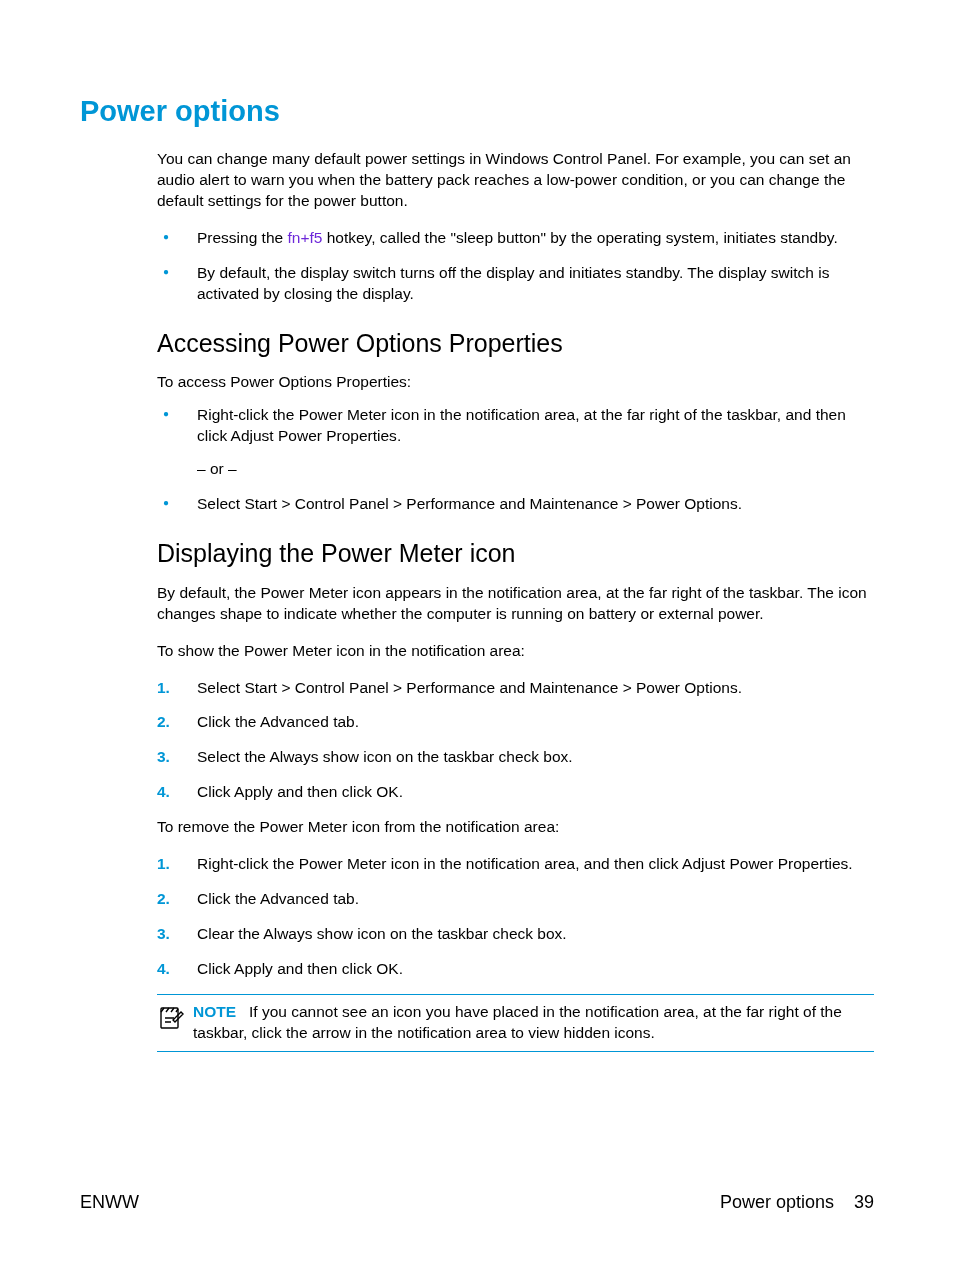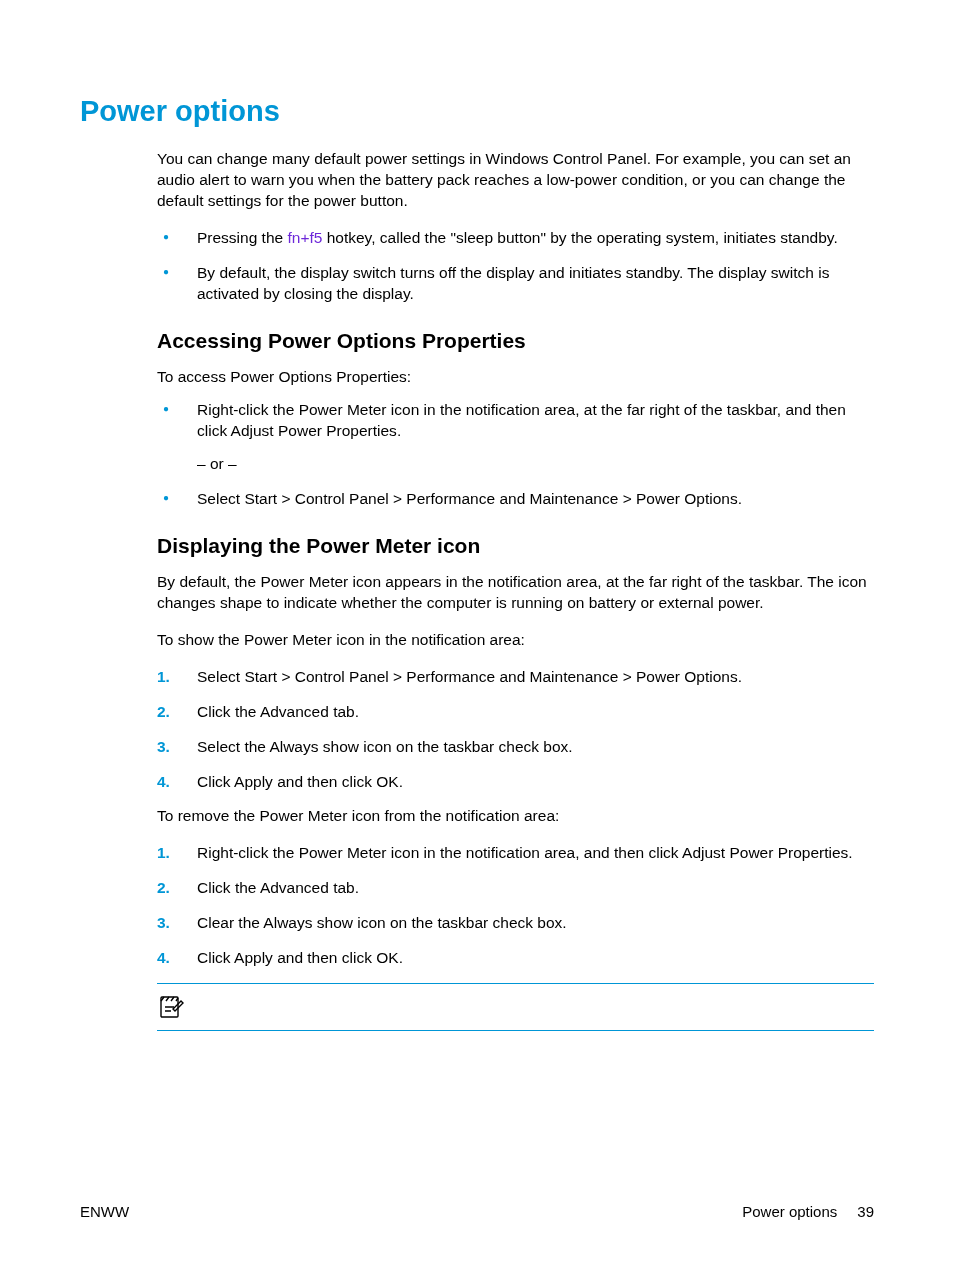--- a/index.html
+++ b/index.html
@@ -25,22 +25,22 @@
     .content-indent {
       padding-left: 77px;
     }
     .para {
       margin-bottom: 16px;
     }
     .para2 {
       margin-bottom: 12px;
     }
     h2 {
-      font-size: 21px;
-      font-weight: bold;
+      font-size: 25px;
+      font-weight: normal;
       margin-top: 22px;
       margin-bottom: 12px;
     }
     ul.bullets, ol.numbers {
       list-style: none;
       padding: 0;
     }
     ul.bullets > li, ol.numbers > li {
       position: relative;
       padding-left: 40px;
@@ -85,26 +85,26 @@
     .note-body {
       flex: 1;
     }
     .note-label {
       color: #0096d6;
       font-weight: bold;
     }
     b { font-weight: normal; }
     .footer {
       position: absolute;
-      bottom: 48px;
+      bottom: 56px;
       left: 80px;
       right: 80px;
       display: flex;
       justify-content: space-between;
-      font-size: 15px;
+      font-size: 18px;
       align-items: center;
     }
     .footer-right { display: inline-flex; gap: 20px; }
   </style>
 </head>
 <body>
 
 <div class="page">
 
   <h1>Power options</h1>
@@ -159,20 +159,23 @@
 
     <div class="note-block">
       <div class="note-icon">
         <svg width="28" height="32" viewBox="0 0 28 32" stroke="#000" fill="none" stroke-width="1.4">
           <rect x="4" y="8" width="17" height="20" rx="1"></rect>
           <path d="M4 12 L7 8 M9 12 L12 8 M14 12 L17 8 M19 12 L21 9"></path>
           <path d="M8 18 L17 18 M8 22 L14 22"></path>
           <path d="M18 22 L26 14 L24 12 L16 20 Z"></path>
         </svg>
       </div>
+      <div class="note-body">
+        <span class="note-label">NOTE</span>&nbsp;&nbsp;&nbsp;<span>If you cannot see an icon you have placed in the notification area, at the far right of the taskbar, click the arrow in the notification area to view hidden icons.</span>
+      </div>
     </div>
 
   </div>
 
 </div>
 
 <div class="footer">
   <span>ENWW</span>
   <span class="footer-right">
     <span>Power options</span>

